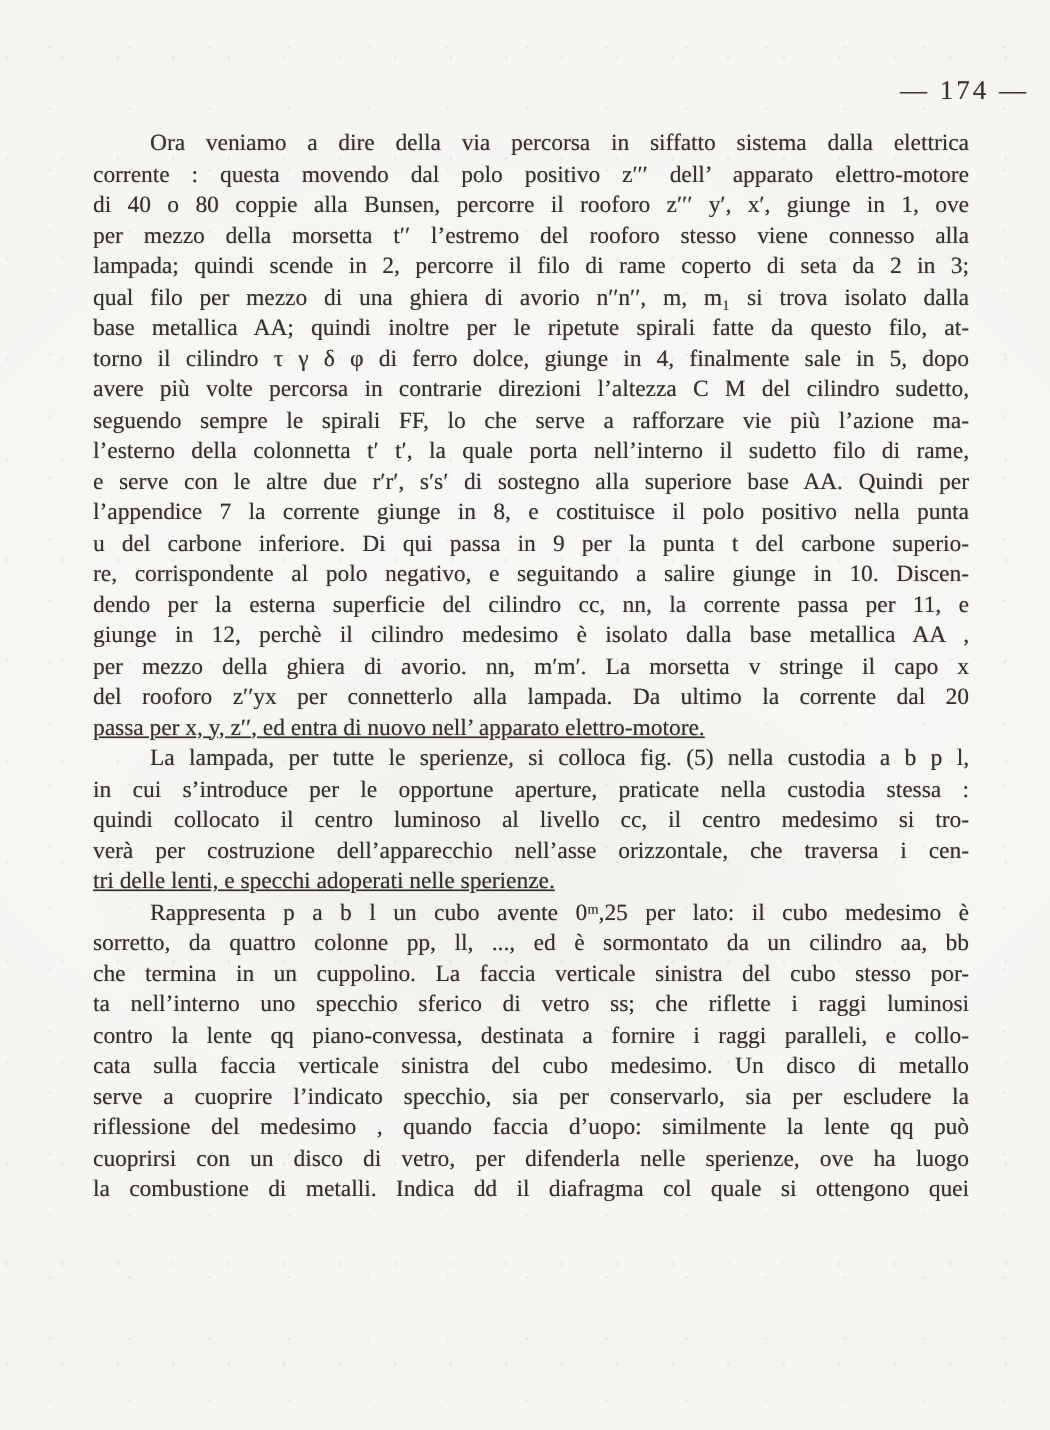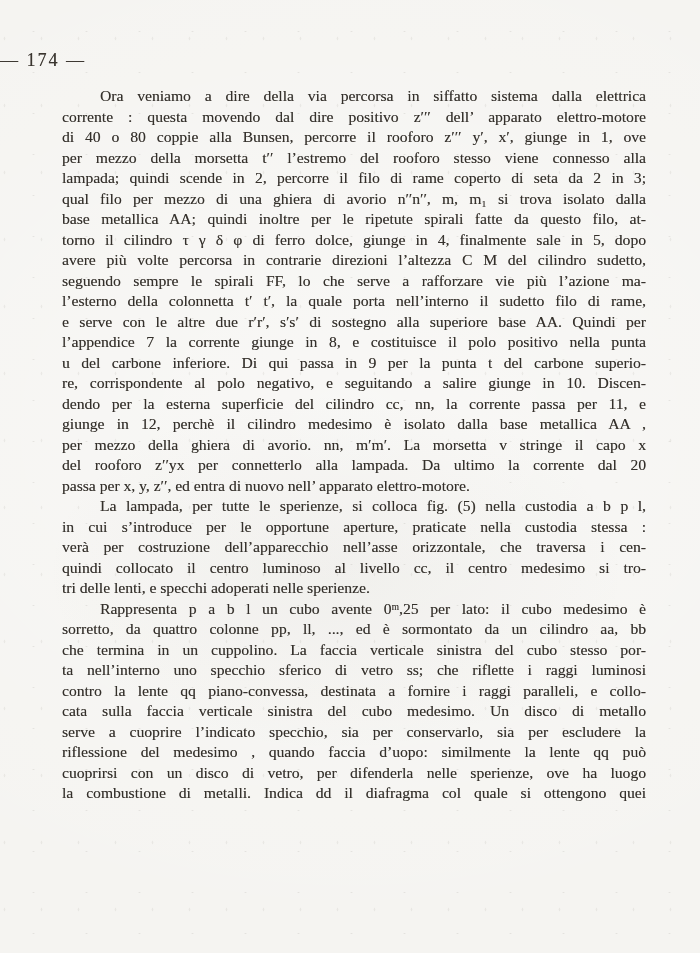--- a/index.html
+++ b/index.html
@@ -16,49 +16,49 @@
     background-image:
       radial-gradient(rgba(80,75,65,0.10) 0.6px, rgba(80,75,65,0) 1.3px),
       radial-gradient(rgba(80,75,65,0.08) 0.5px, rgba(80,75,65,0) 1.2px),
       radial-gradient(ellipse 420px 260px at 48% 60%, rgba(120,115,100,0.05), rgba(120,115,100,0) 70%),
       radial-gradient(ellipse 900px 700px at 50% 45%, rgba(255,255,255,0.35), rgba(255,255,255,0) 75%);
     background-size: 53px 41px, 37px 67px, auto, auto;
     background-position: 7px 11px, 23px 5px, 0 0, 0 0;
   }
   .page-number {
     position: absolute; top: 50px; left: 0; right: 14px;
-    text-align: left;
+    text-align: right;
     font-size: 18px; letter-spacing: 2px;
     color: #3a352f;
     text-shadow: 0.2px 0.2px 0.5px rgba(60,55,50,0.55);
   }
   .text-block {
     position: absolute; top: 86px; left: 62px; width: 584px;
     text-shadow: 0.2px 0.2px 0.5px rgba(60,55,50,0.5);
   }
   .paragraph { margin: 0; padding: 0; }
   .line {
     height: 20.5px; line-height: 20.5px;
     font-size: 15.6px;
     text-align: justify;
     text-align-last: justify;
     overflow: hidden;
   }
   .line.indent { padding-left: 38px; }
-  .line.flush-last { text-align-last: left; }
+  .line.flush-last { text-align-last: left; text-decoration: underline; }
 </style>
 </head>
 <body>
 
 <div class="page">
   <div class="page-number">— 174 —</div>
   <div class="text-block">
       <div class="paragraph">
         <div class="line indent">Ora veniamo a dire della via percorsa in siffatto sistema dalla  elettrica</div>
-        <div class="line">corrente : questa movendo dal dire positivo z′′′ dell’ apparato  elettro-motore</div>
+        <div class="line">corrente : questa movendo dal polo positivo z′′′ dell’ apparato  elettro-motore</div>
         <div class="line">di 40 o 80 coppie alla Bunsen, percorre il rooforo z′′′ y′, x′, giunge in 1, ove</div>
         <div class="line">per mezzo della morsetta t′′ l’estremo del rooforo stesso viene connesso alla</div>
         <div class="line">lampada; quindi scende in 2, percorre il filo di rame coperto di seta da 2 in 3;</div>
         <div class="line">qual filo per mezzo di una ghiera di avorio n′′n′′, m, m₁ si trova isolato dalla</div>
         <div class="line">base metallica AA; quindi inoltre per le ripetute spirali fatte da questo filo, at-</div>
         <div class="line">torno il cilindro τ γ δ φ di ferro dolce, giunge in 4, finalmente sale in 5, dopo</div>
         <div class="line">avere più volte percorsa in contrarie direzioni l’altezza C M del cilindro sudetto,</div>
         <div class="line">seguendo sempre le spirali FF, lo che serve a rafforzare vie più l’azione ma-</div>
         <div class="line">l’esterno della colonnetta t′ t′, la quale porta nell’interno il sudetto filo di rame,</div>
         <div class="line">e serve con le altre due r′r′, s′s′ di sostegno alla superiore base AA. Quindi per</div>
@@ -67,22 +67,22 @@
         <div class="line">re, corrispondente al polo negativo, e seguitando a salire giunge in 10. Discen-</div>
         <div class="line">dendo per la esterna superficie del cilindro cc, nn, la corrente passa per 11, e</div>
         <div class="line">giunge in 12, perchè il cilindro medesimo è isolato dalla base metallica AA ,</div>
         <div class="line">per mezzo della ghiera di avorio. nn, m′m′. La morsetta v stringe il capo x</div>
         <div class="line">del rooforo z′′yx per connetterlo alla lampada. Da ultimo la corrente dal 20</div>
         <div class="line flush-last">passa per x, y, z′′, ed entra di nuovo nell’ apparato elettro-motore.</div>
       </div>
       <div class="paragraph">
         <div class="line indent">La lampada, per tutte le sperienze, si colloca fig. (5) nella custodia a b p l,</div>
         <div class="line">in cui s’introduce per le opportune aperture, praticate nella custodia stessa :</div>
+        <div class="line">quindi collocato il centro luminoso al livello cc, il centro medesimo si tro-</div>
         <div class="line">verà per costruzione dell’apparecchio nell’asse orizzontale, che traversa i cen-</div>
-        <div class="line">quindi collocato il centro luminoso al livello cc, il centro medesimo si tro-</div>
         <div class="line flush-last">tri delle lenti, e specchi adoperati nelle sperienze.</div>
       </div>
       <div class="paragraph">
         <div class="line indent">Rappresenta p a b l un cubo avente 0ᵐ,25 per lato: il cubo medesimo è</div>
         <div class="line">sorretto, da quattro colonne pp, ll, ..., ed è sormontato da un cilindro aa, bb</div>
         <div class="line">che termina in un cuppolino. La faccia verticale sinistra del cubo stesso por-</div>
         <div class="line">ta nell’interno uno specchio sferico di vetro ss; che riflette i raggi luminosi</div>
         <div class="line">contro la lente qq piano-convessa, destinata a fornire i raggi paralleli, e collo-</div>
         <div class="line">cata sulla faccia verticale sinistra del cubo medesimo. Un disco di metallo</div>
         <div class="line">serve a cuoprire l’indicato specchio, sia per conservarlo, sia per escludere la</div>

